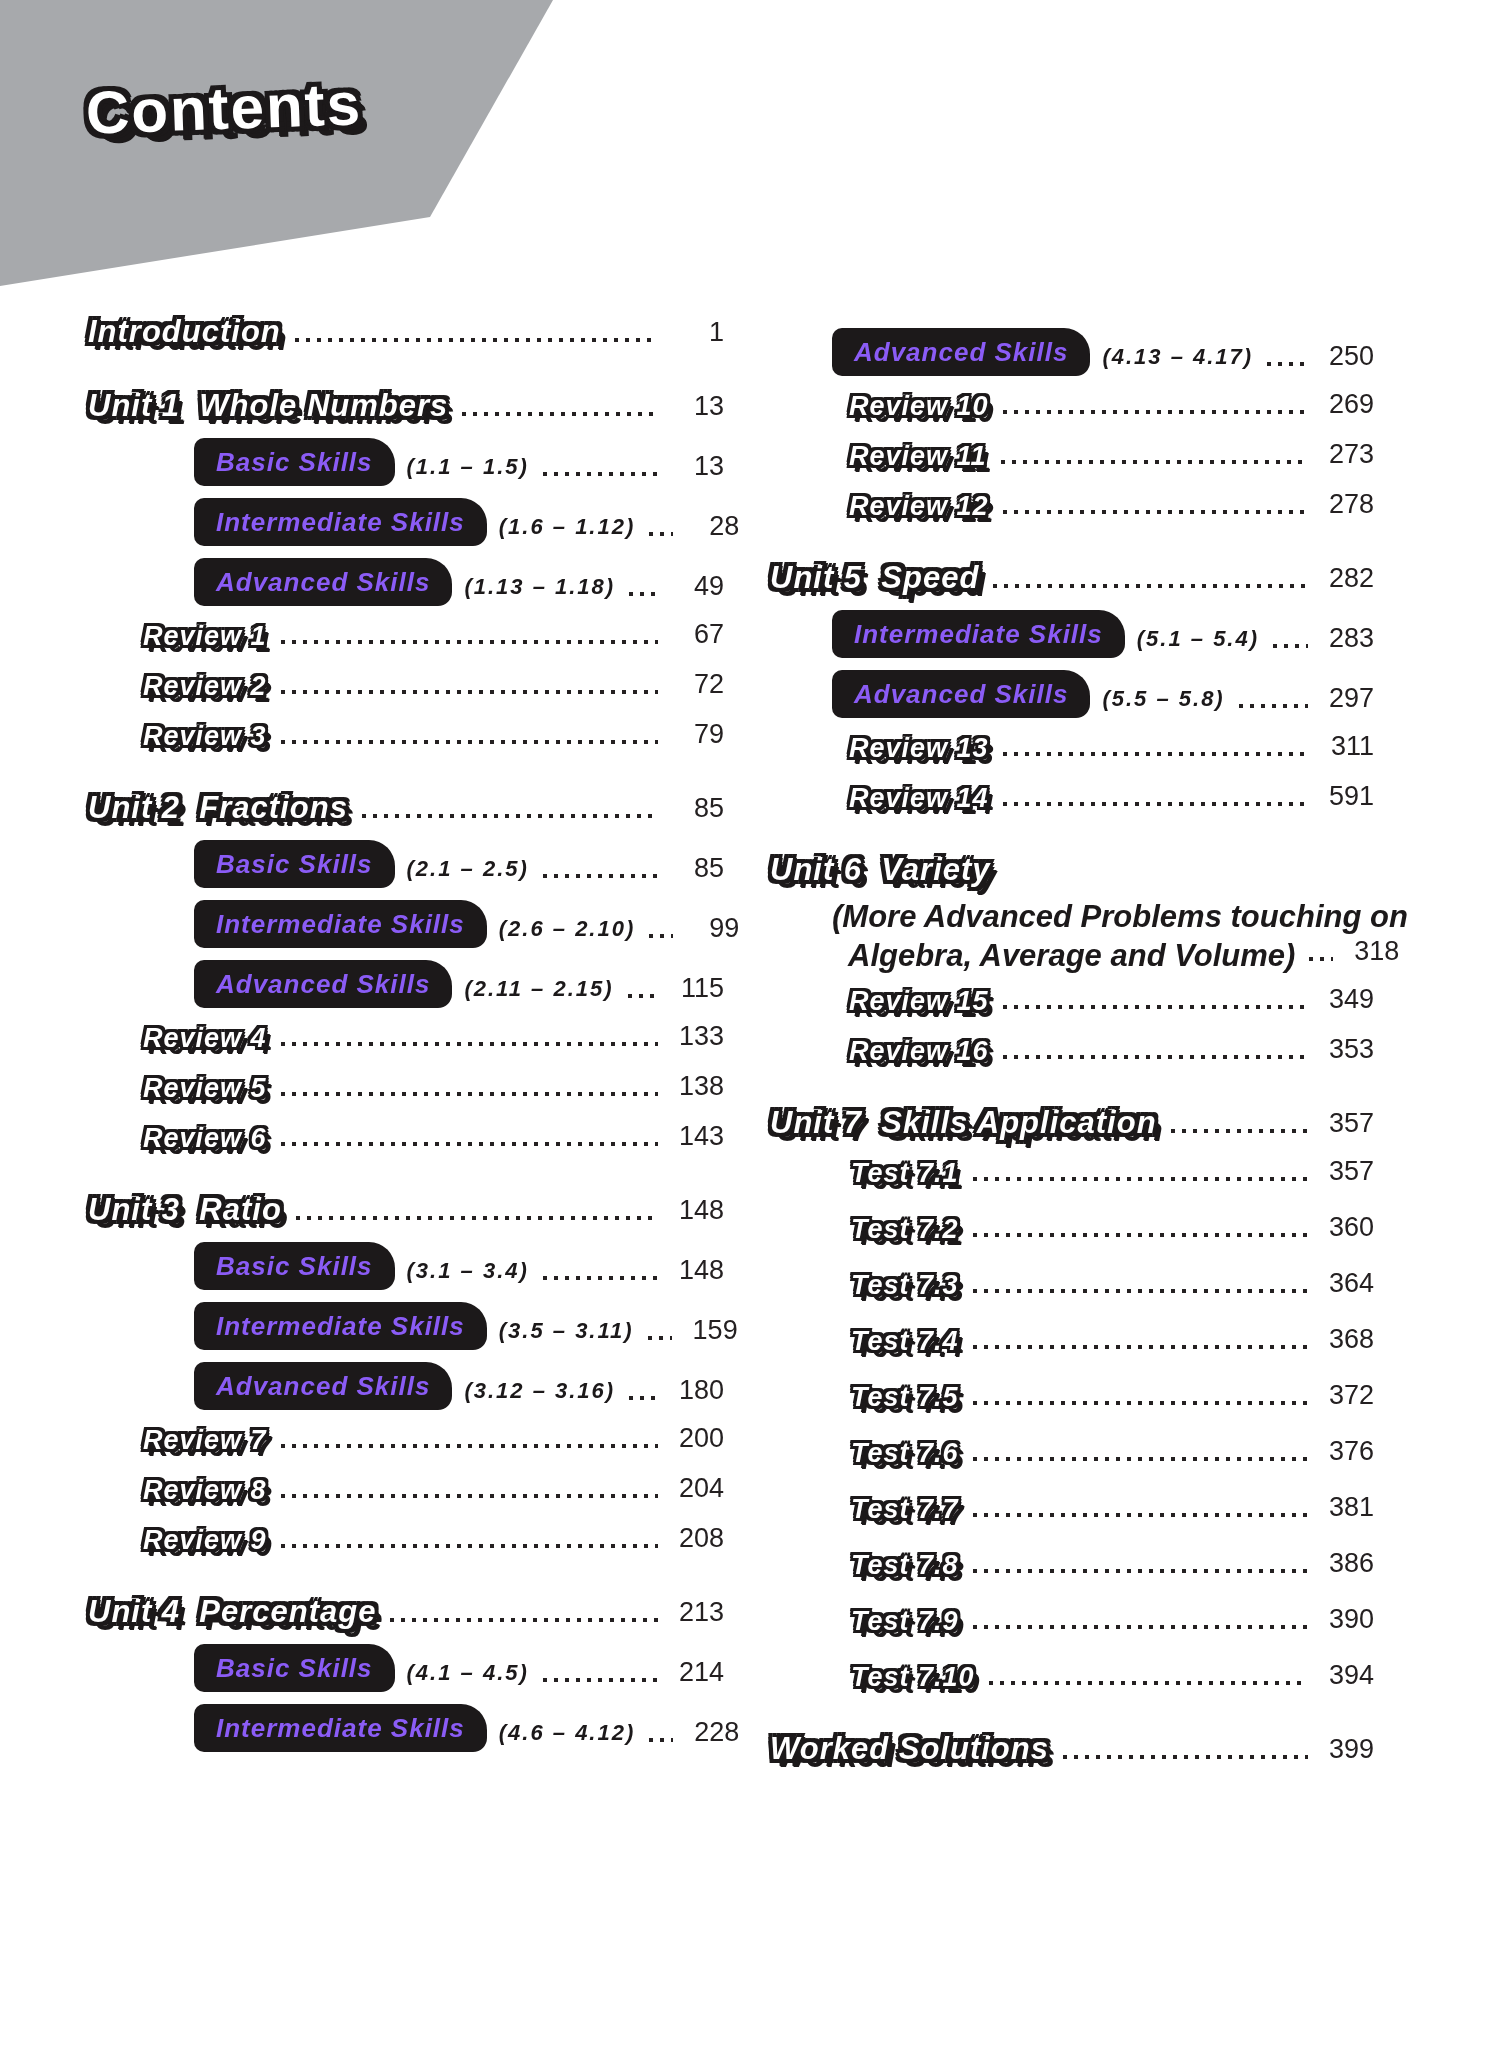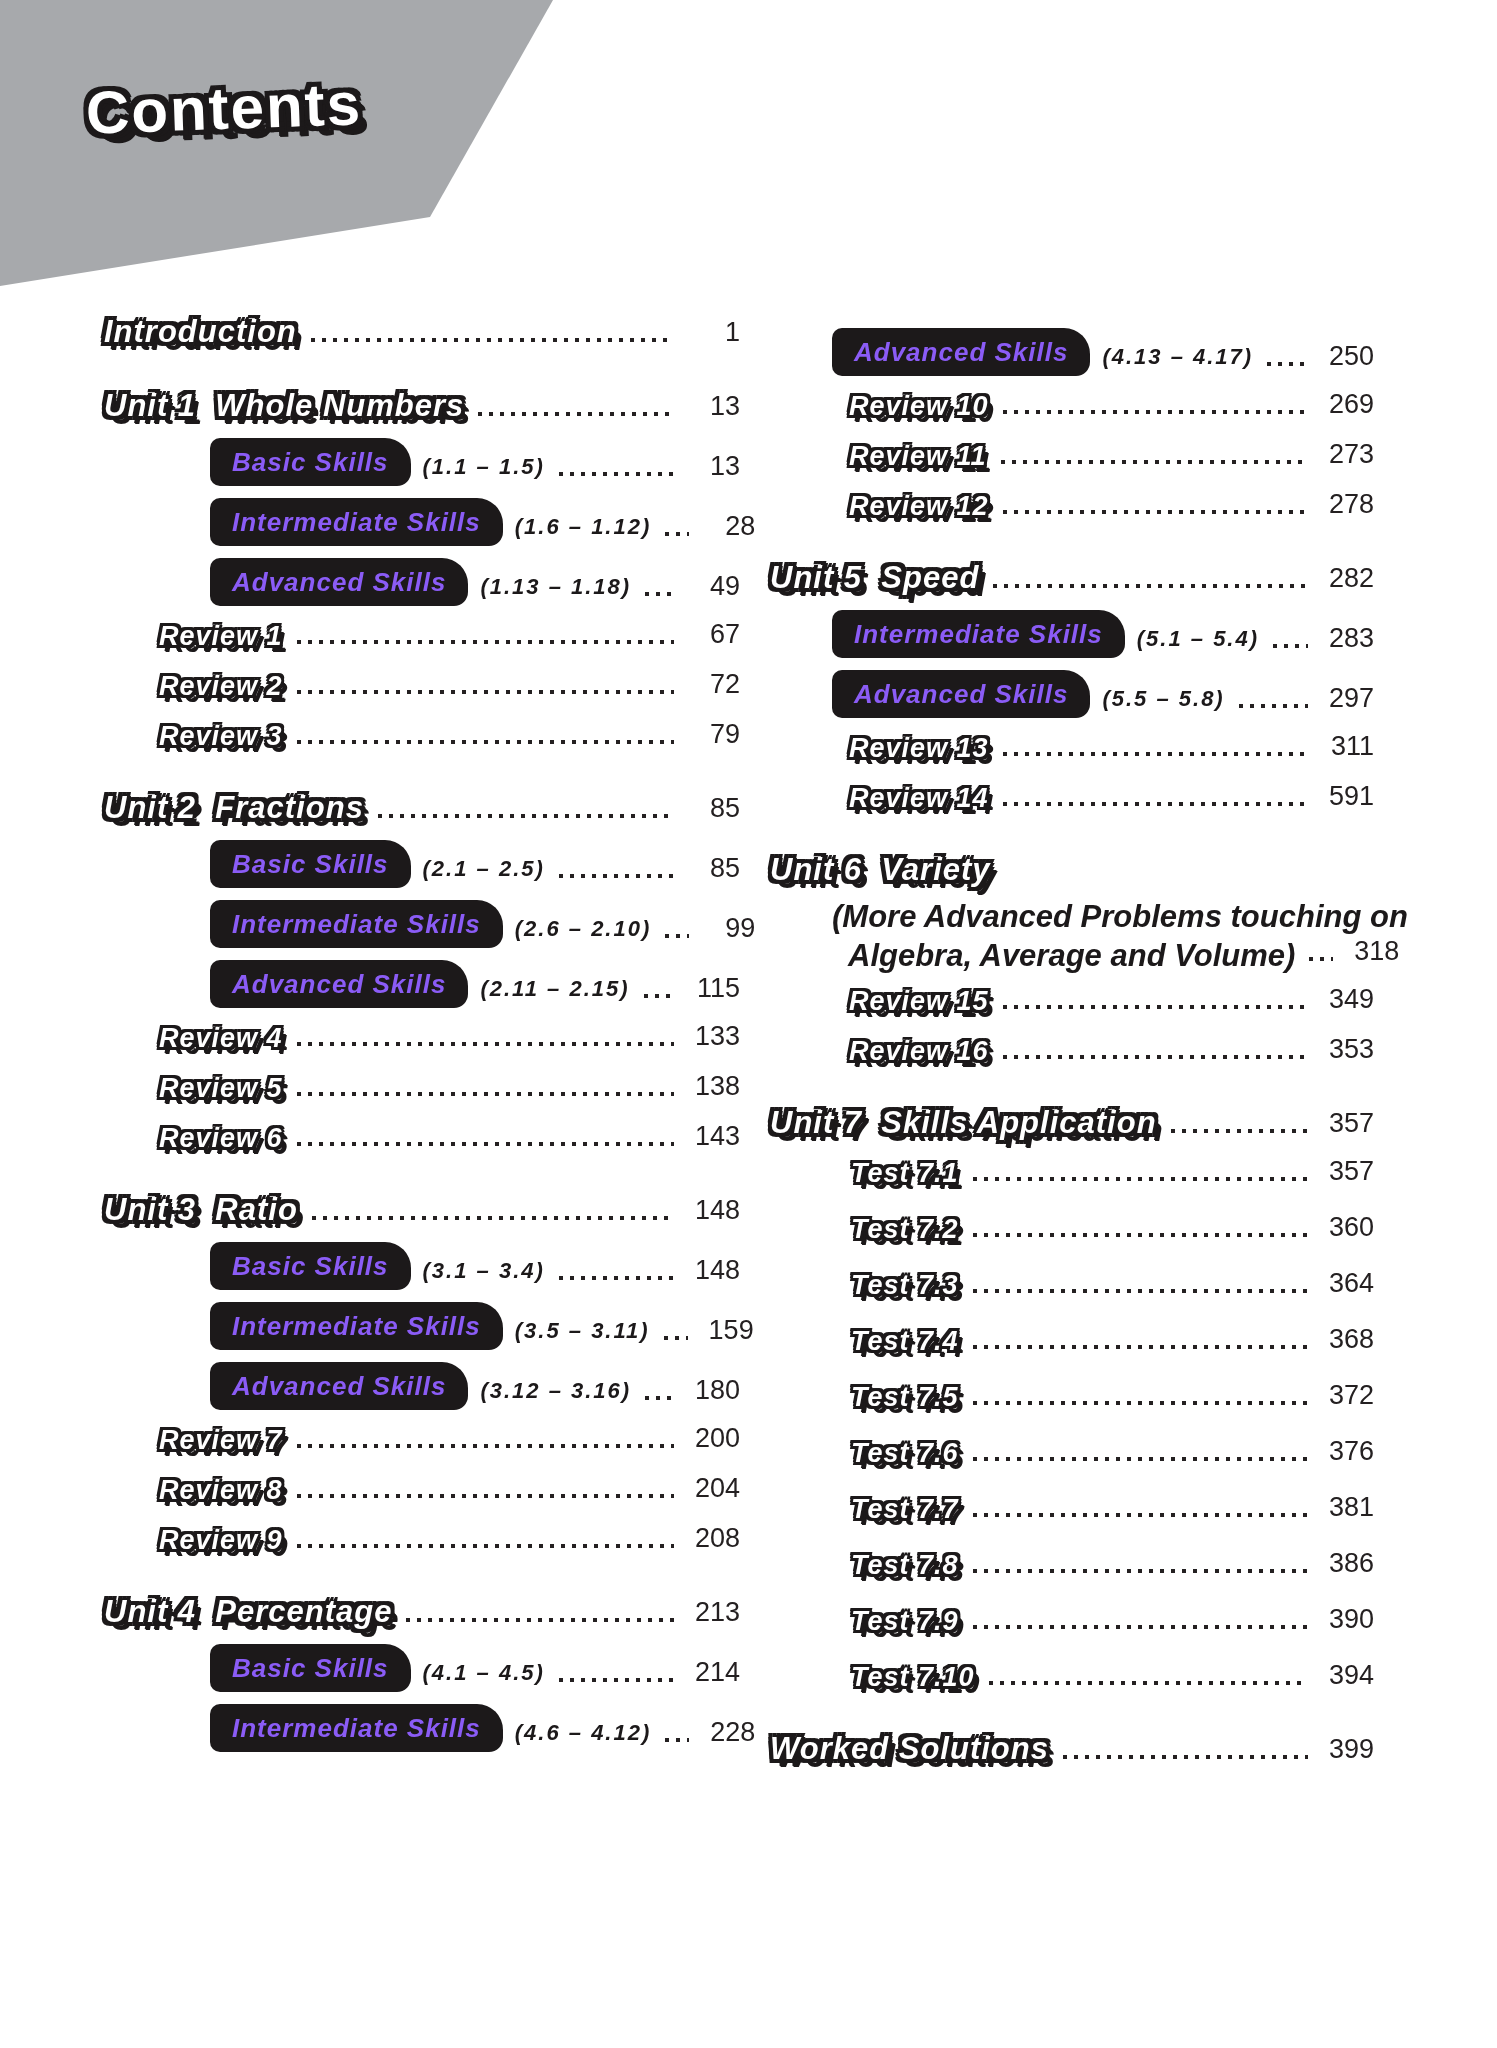--- a/index.html
+++ b/index.html
@@ -26,21 +26,21 @@
     transform:rotate(-2deg);
     text-shadow:
       -5px -5px 0 #1c191a, 0 -5px 0 #1c191a, 5px -5px 0 #1c191a,
       -5px 0 0 #1c191a, 5px 0 0 #1c191a,
       -5px 5px 0 #1c191a, 0 5px 0 #1c191a, 5px 5px 0 #1c191a,
       -4px 3px 0 #1c191a, 4px -3px 0 #1c191a,
       8px 9px 0 #1c191a, 9px 10px 0 #1c191a;
   }
   
   .col{position:absolute;}
-  .col-left{left:104px;top:312px;width:636px;}
+  .col-left{left:88px;top:312px;width:636px;}
   .col-right{left:770px;top:328px;width:604px;}
 
   .row{display:flex;align-items:flex-end;}
   .row--unit{margin-bottom:12px;}
   .row--review,.row--test{margin-bottom:14px;padding-left:15px;}
   .row--skill{margin-bottom:12px;}
   .row--section{margin-top:34px;}
   .col-left .row--review{margin-left:40px;}
   .col-left .row--skill{margin-left:90px;padding-left:16px;}
   .col-right .row--review{margin-left:64px;}

